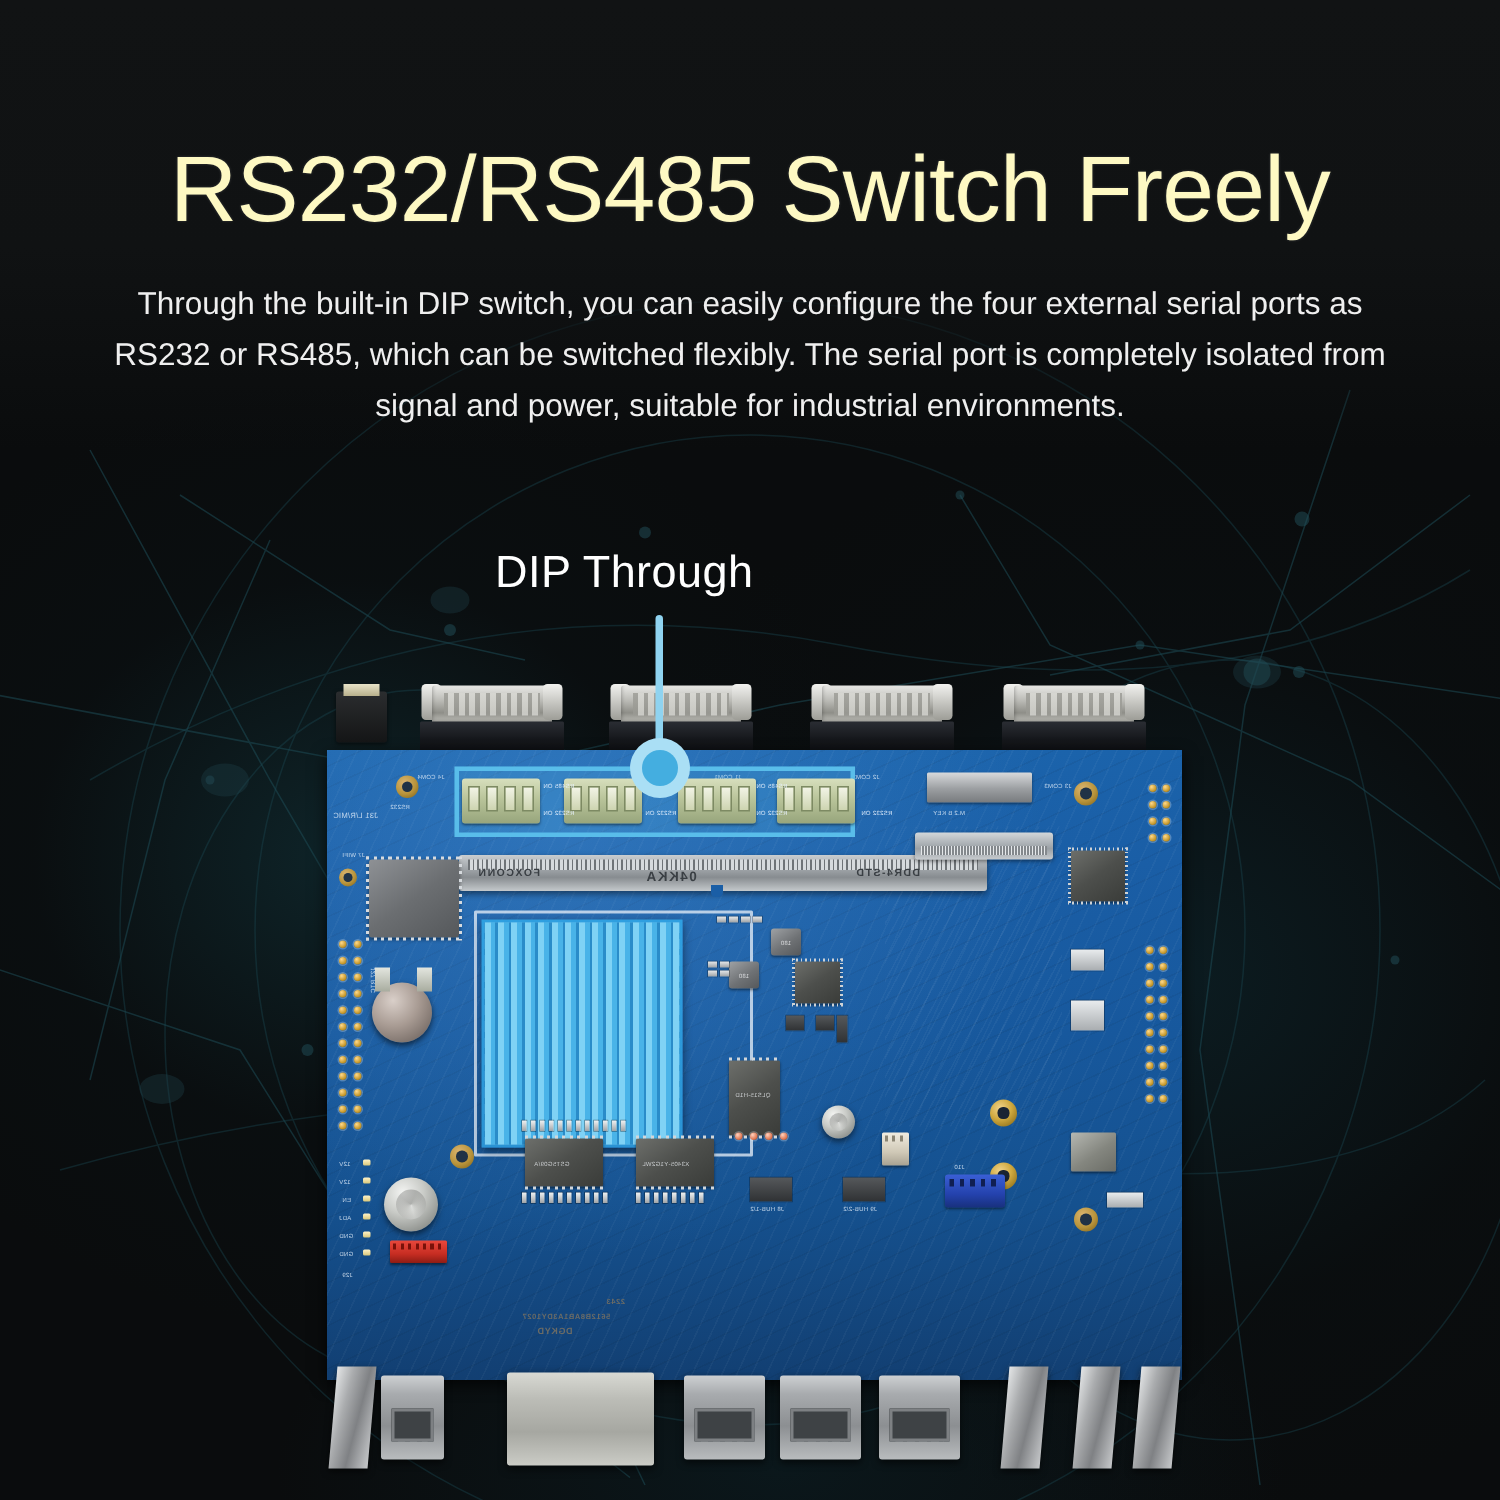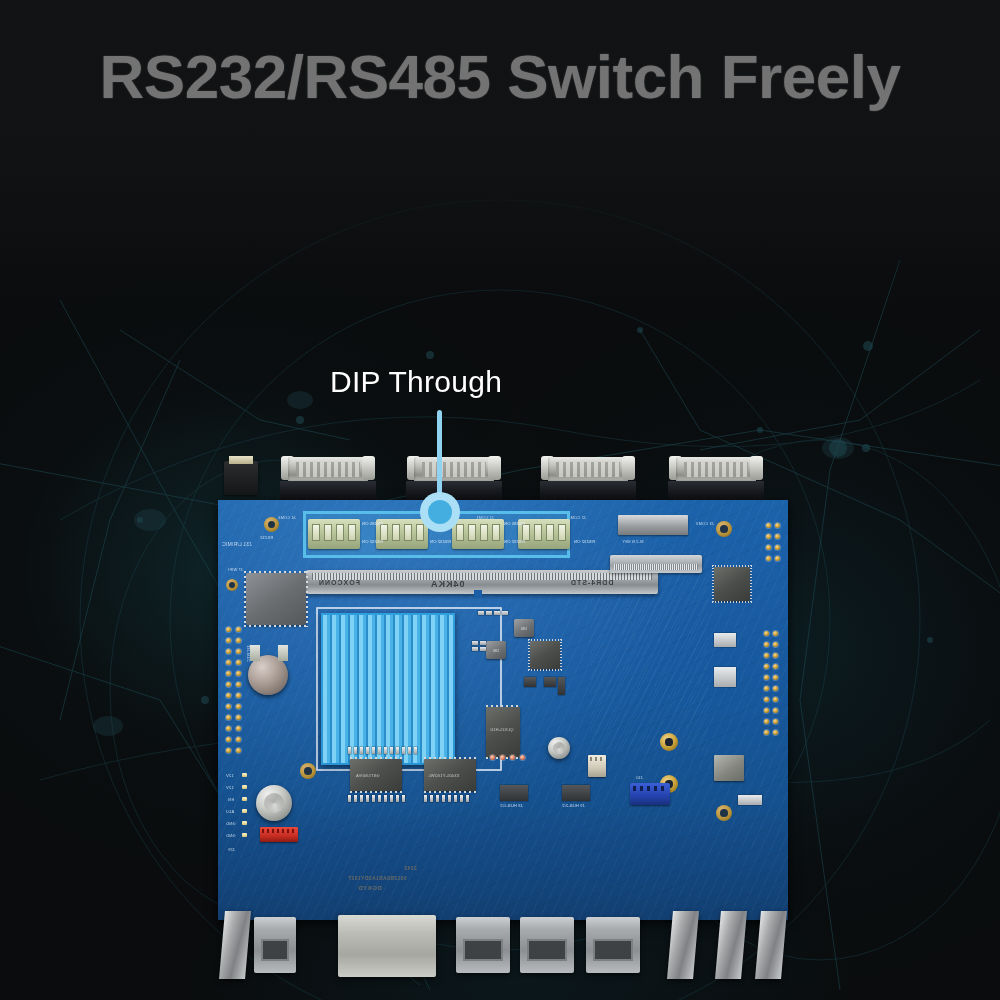--- a/index.html
+++ b/index.html
@@ -27,26 +27,26 @@
   #bg svg { position:absolute; inset:0; width:1000px; height:1000px; }
   .topfade {
     position:absolute; left:0; top:0; width:1000px; height:300px;
     background:linear-gradient(180deg,#111314 0%, #101213 55%, rgba(12,14,15,0) 100%);
     z-index:1;
   }
 
   
   .header { position:absolute; left:0; top:0; width:1000px; z-index:5; text-align:center; }
   .title {
-    color:#737373;
+    color:#fef9c3;
     font-size:62px;
-    font-weight:bold;
+    font-weight:normal;
     letter-spacing:-0.5px;
     line-height:1;
-    padding-top:46px;
+    padding-top:96px;
     font-stretch:condensed;
     text-shadow:0 0 2px rgba(255,255,255,.18);
   }
   .subtitle {
     color:#efefef;
     font-size:21px;
     line-height:1.62;
     width:860px;
     margin:28px auto 0 auto;
     text-align:center;
@@ -439,20 +439,21 @@
       <ellipse cx="426" cy="472" rx="13" ry="9"></ellipse>
       <ellipse cx="838" cy="448" rx="16" ry="11"></ellipse>
       <ellipse cx="300" cy="400" rx="13" ry="9"></ellipse>
     </g>
   </svg>
 </div>
 <div class="topfade"></div>
 
 <div class="header">
   <div class="title">RS232/RS485 Switch Freely</div>
+  <div class="subtitle">Through the built-in DIP switch, you can easily configure the four external serial ports as RS232 or RS485, which can be switched flexibly. The serial port is completely isolated from signal and power, suitable for industrial environments.</div>
 </div>
 
 <div class="callout">
   <div class="callout-label">DIP Through</div>
   <div class="callout-line"></div>
   <div class="callout-dot-outer"></div>
   <div class="callout-dot-inner"></div>
 </div>
 
 <div id="board">

